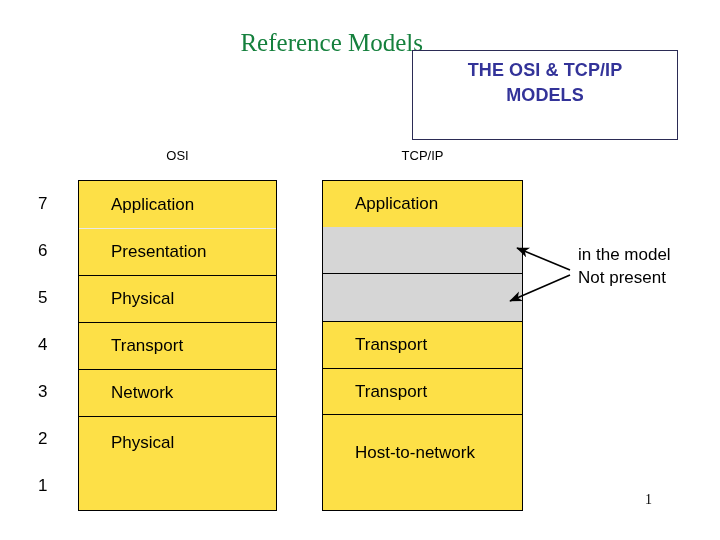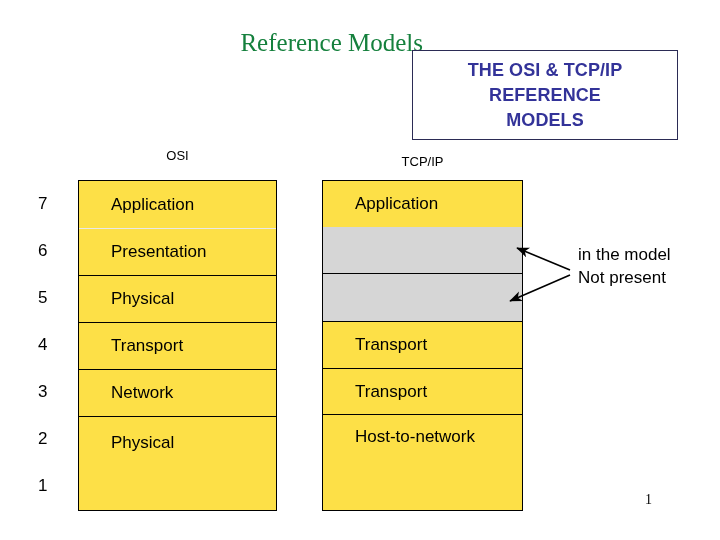--- a/index.html
+++ b/index.html
@@ -60,21 +60,21 @@
   
   .col-caption {
     position: absolute;
     font-size: 13px;
     color: #000000;
     line-height: 20px;
     text-align: center;
     white-space: nowrap;
   }
   #osi-caption   { left: 78px;  top: 146px; width: 199px; }
-  #tcp-caption   { left: 322px; top: 152px; width: 201px; }
+  #tcp-caption   { left: 322px; top: 146px; width: 201px; }
 
   
   .stack {
     position: absolute;
     box-sizing: border-box;
     border: 1px solid #000000;
     background: #fde047;
   }
   #osi-stack { left: 78px;  top: 180px; width: 199px; height: 331px; }
   #tcp-stack { left: 322px; top: 180px; width: 201px; height: 331px; }
@@ -96,21 +96,21 @@
   
   #osi-stack .cell { height: 47px; }
   #osi-stack .cell:last-child { height: 52px; }
 
   
   .h-app    { height: 46px; }
   .h-blank1 { height: 46px; }
   .h-blank2 { height: 48px; }
   .h-tr     { height: 47px; }
   .h-inet   { height: 46px; }
-  .h-host   { height: 96px; align-items: flex-start; padding-top: 12px; text-align: center; }
+  .h-host   { height: 96px; align-items: flex-start; padding-top: 28px; text-align: center; }
 
   
   .layer-numbers {
     position: absolute;
     left: 38px;
     top: 180px;
     width: 30px;
   }
   .layer-num {
     height: 47px;
@@ -155,21 +155,20 @@
 </head>
 <body>
 
 <div id="slide">
 
   <div class="slide-title">Reference Models</div>
 
   <div class="title-box">
     <div class="title-box-text">
       <span>THE OSI &amp; TCP/IP</span>
-      <span>REFERENCE</span>
       <span>MODELS</span>
     </div>
   </div>
 
   <div id="osi-caption" class="col-caption">OSI</div>
   <div id="tcp-caption" class="col-caption">TCP/IP</div>
 
   <div class="layer-numbers">
     <div class="layer-num">7</div>
     <div class="layer-num">6</div>

